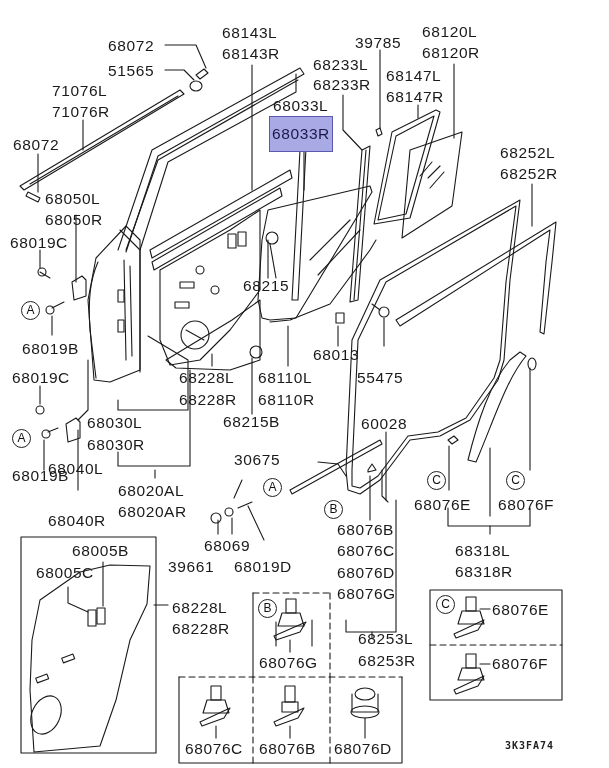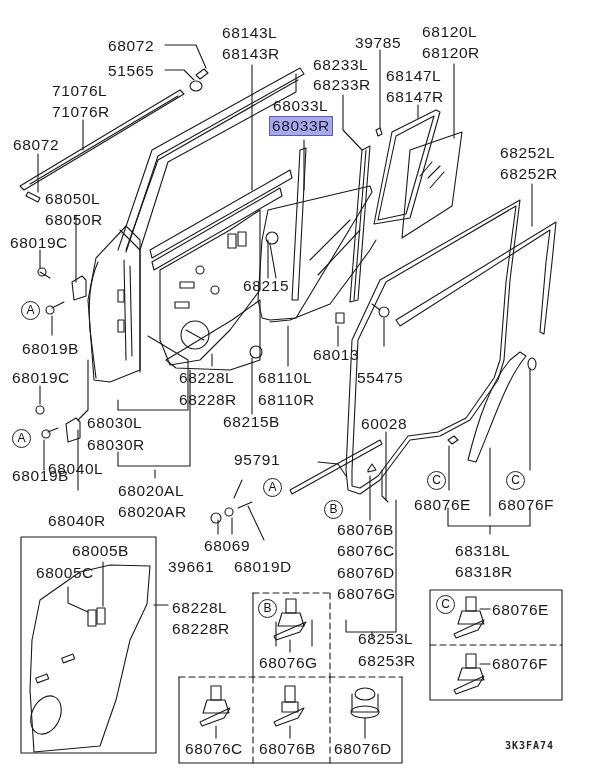--- a/index.html
+++ b/index.html
@@ -1,21 +1,21 @@
 <!DOCTYPE html>
 <html><head>
 <meta charset="utf-8">
 <style>
   html, body { margin:0; padding:0; background:#ffffff; }
   body { width:609px; height:768px; position:relative; overflow:hidden;
          font-family:"Liberation Sans", "DejaVu Sans", sans-serif; color:#111; }
   #diagram { position:absolute; left:0; top:0; width:609px; height:768px; }
   .lbl { position:absolute; font-size:15.5px; line-height:18px; letter-spacing:0.6px;
          white-space:nowrap; color:#1a1a1a; cursor:pointer; }
-  .lbl.hl { background:#a9a9e6; border:1px solid #5a5ab0; padding:0 2px; color:#1a1a4a; }
+  .lbl.hl { background:#a9a9e6; border:1px solid #5a5ab0; padding:8px 2px; color:#1a1a4a; }
   .circ { position:absolute; width:17px; height:17px; border:1.3px solid #222; border-radius:50%;
           font-size:12px; line-height:17px; text-align:center; background:#fff; }
   .code { position:absolute; font-family:"DejaVu Sans Mono", monospace; font-size:10px;
           letter-spacing:1px; font-weight:bold; color:#222; }
   svg line, svg polyline, svg path, svg rect, svg ellipse, svg circle, svg polygon { vector-effect:non-scaling-stroke; }
 </style>
 </head>
 <body>
 
 <svg id="diagram" viewBox="0 0 609 768" xmlns="http://www.w3.org/2000/svg">
@@ -309,21 +309,21 @@
 
 <div class="lbl" style="left:243px;top:277px">68215</div>
 <div class="lbl" style="left:313px;top:346px">68013</div>
 <div class="lbl" style="left:357px;top:369px">55475</div>
 <div class="lbl" style="left:179px;top:369px">68228L</div>
 <div class="lbl" style="left:179px;top:391px">68228R</div>
 <div class="lbl" style="left:258px;top:369px">68110L</div>
 <div class="lbl" style="left:258px;top:391px">68110R</div>
 <div class="lbl" style="left:223px;top:413px">68215B</div>
 <div class="lbl" style="left:361px;top:415px">60028</div>
-<div class="lbl" style="left:234px;top:451px">95791</div>
+<div class="lbl" style="left:234px;top:451px">30675</div>
 <div class="circ" style="left:263px;top:478px">A</div>
 <div class="circ" style="left:324px;top:500px">B</div>
 <div class="lbl" style="left:204px;top:537px">68069</div>
 <div class="lbl" style="left:168px;top:558px">39661</div>
 <div class="lbl" style="left:234px;top:558px">68019D</div>
 <div class="lbl" style="left:337px;top:521px">68076B</div>
 <div class="lbl" style="left:337px;top:542px">68076C</div>
 <div class="lbl" style="left:337px;top:564px">68076D</div>
 <div class="lbl" style="left:337px;top:585px">68076G</div>
 <div class="circ" style="left:427px;top:471px">C</div>

